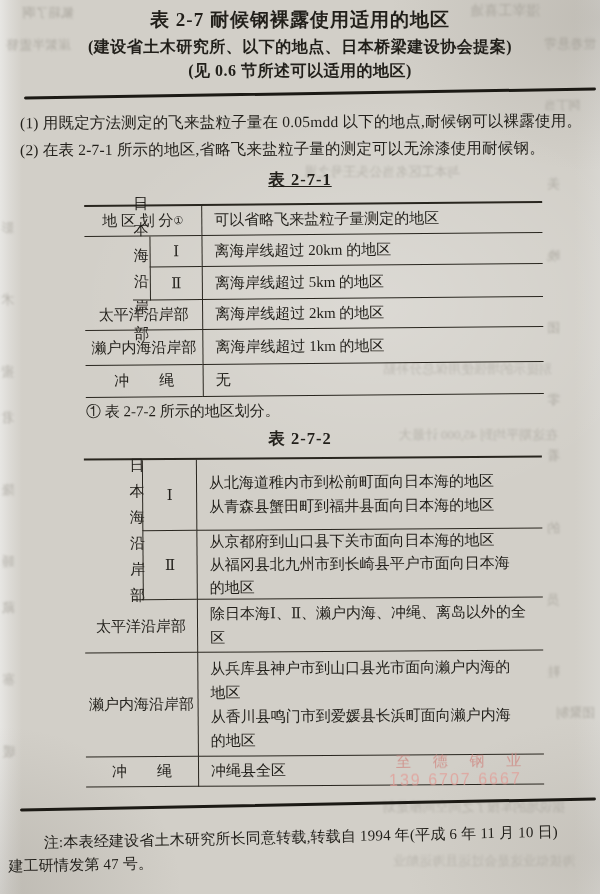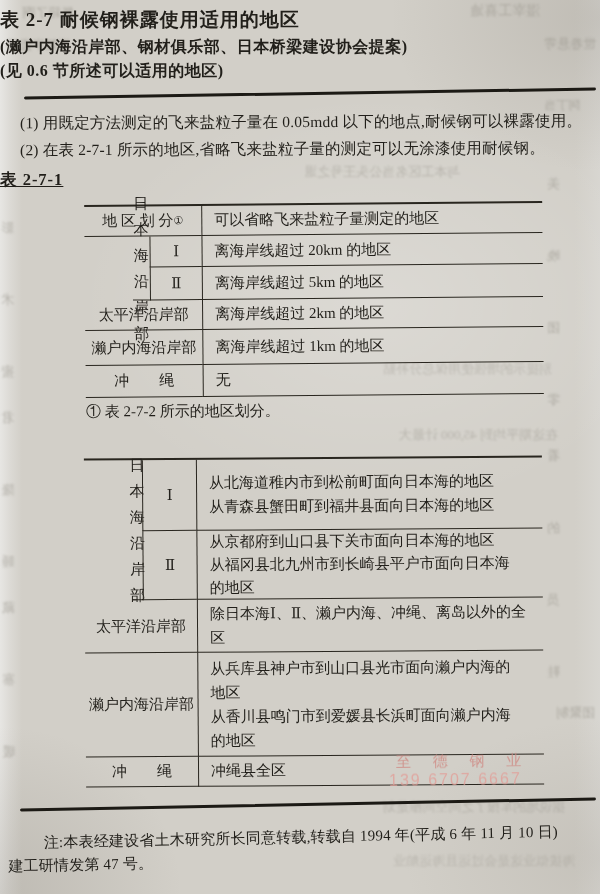--- a/index.html
+++ b/index.html
@@ -13,21 +13,21 @@
     background:
       radial-gradient(ellipse 420px 300px at 62% 34%, rgba(255,255,255,0.22), rgba(255,255,255,0) 70%),
       radial-gradient(ellipse 300px 220px at 100% 2%, rgba(110,104,94,0.18), rgba(110,104,94,0) 70%),
       radial-gradient(ellipse 260px 240px at 0% 100%, rgba(110,104,94,0.20), rgba(110,104,94,0) 70%),
       radial-gradient(ellipse 280px 200px at 100% 96%, rgba(120,114,104,0.14), rgba(120,114,104,0) 70%),
       linear-gradient(90deg,#e7e6e3 0px,#dcdad5 10px,#d2cfc8 22px,#d2cfc8 575px,#d8d6d1 600px),
       #d2cfc8;
     color:#211f1a;
   }
   .abs{position:absolute;}
-  .ctr{left:0;width:600px;text-align:left;}
+  .ctr{left:0;width:600px;text-align:center;}
   .title{font-size:19px;font-weight:bold;letter-spacing:1px;}
   .sub{font-size:16px;font-weight:bold;letter-spacing:0.5px;}
   .para{left:20px;width:578px;font-size:15.5px;font-weight:500;letter-spacing:0.2px;}
   .cap{font-size:16.5px;font-weight:bold;letter-spacing:1px;}
   .rule{background:#1c1a15;height:3.4px;border-radius:2px;}
   .tbl{display:grid;font-size:15px;border-top:2.2px solid #29261f;}
   .c{display:flex;align-items:center;box-sizing:border-box;}
   .cc{justify-content:center;text-align:center;}
   .cl{padding-left:12px;}
   .bb{border-bottom:1.6px solid #29261f;}
@@ -82,21 +82,21 @@
 员
 
 鞋</div>
   <div class="abs bt" style="left:556px;top:700px;line-height:26px;">团聚制</div>
   <div class="abs bt" style="left:252px;top:360px;width:300px;line-height:18px;opacity:0.38;">别提示的增强使用保总分补贴</div>
   <div class="abs bt" style="left:268px;top:426px;width:290px;line-height:18px;opacity:0.42;">在这期平均到 45,000 计最大</div>
   <div class="abs bt" style="left:95px;top:798px;width:470px;line-height:18px;opacity:0.40;">据说地的军报了之间空间酿是划</div>
   <div class="abs bt" style="left:135px;top:852px;width:440px;line-height:18px;opacity:0.34;">海拔似业这是会过运且海运舶业</div>
 
   <div class="abs ctr title" style="top:7px;">表 2-7  耐候钢裸露使用适用的地区</div>
-  <div class="abs ctr sub" style="top:37px;">(濑户内海沿岸部、钢材俱乐部、日本桥梁建设协会提案)</div>
+  <div class="abs ctr sub" style="top:37px;">(建设省土木研究所、以下的地点、日本桥梁建设协会提案)</div>
   <div class="abs ctr sub" style="top:61px;">(见 0.6 节所述可以适用的地区)</div>
 
   <div class="abs rule" style="left:24px;top:92px;width:572px;transform:rotate(-0.9deg);"></div>
 
   <div class="abs para" style="top:112px;transform:rotate(-0.25deg);">(1) 用既定方法测定的飞来盐粒子量在 0.05mdd 以下的地点,耐候钢可以裸露使用。</div>
   <div class="abs para" style="top:139px;transform:rotate(-0.25deg);">(2) 在表 2-7-1 所示的地区,省略飞来盐粒子量的测定可以无涂漆使用耐候钢。</div>
 
   <div class="abs ctr cap" style="top:169px;text-decoration:underline;">表 2-7-1</div>
 
   <div class="abs tbl" style="left:85px;top:203px;width:458px;grid-template-columns:65px 52px 341px;grid-template-rows:30px 31px 33px 30px 35px 32px;transform:rotate(-0.5deg);">
@@ -116,20 +116,21 @@
     <div class="c cc bb" style="grid-column:1/3;grid-row:4;">太平洋沿岸部</div>
     <div class="c cl bb bl" style="grid-column:3;grid-row:4;">离海岸线超过 2km 的地区</div>
     <div class="c cc bb" style="grid-column:1/3;grid-row:5;">濑户内海沿岸部</div>
     <div class="c cl bb bl" style="grid-column:3;grid-row:5;">离海岸线超过 1km 的地区</div>
     <div class="c cc bb" style="grid-column:1/3;grid-row:6;">冲　　绳</div>
     <div class="c cl bb bl" style="grid-column:3;grid-row:6;">无</div>
   </div>
 
   <div class="abs foot" style="left:86px;top:402px;transform:rotate(-0.3deg);">① 表 2-7-2 所示的地区划分。</div>
 
+  <div class="abs ctr cap" style="top:428px;">表 2-7-2</div>
 
   <div class="abs tbl" style="left:85px;top:457px;width:458px;grid-template-columns:58px 54px 346px;grid-template-rows:71px 69px 53px 104px 30px;transform:rotate(-0.4deg);">
     <div class="c cc bb grp" style="grid-column:1;grid-row:1/3;">日本海
 沿岸部</div>
     <div class="c cc bb bl" style="grid-column:2;grid-row:1;">Ⅰ</div>
     <div class="c cl bb bl ml" style="grid-column:3;grid-row:1;">从北海道稚内市到松前町面向日本海的地区
 从青森县蟹田町到福井县面向日本海的地区</div>
     <div class="c cc bb bl" style="grid-column:2;grid-row:2;">Ⅱ</div>
     <div class="c cl bb bl ml" style="grid-column:3;grid-row:2;line-height:23px;">从京都府到山口县下关市面向日本海的地区
 从福冈县北九州市到长崎县平户市面向日本海

